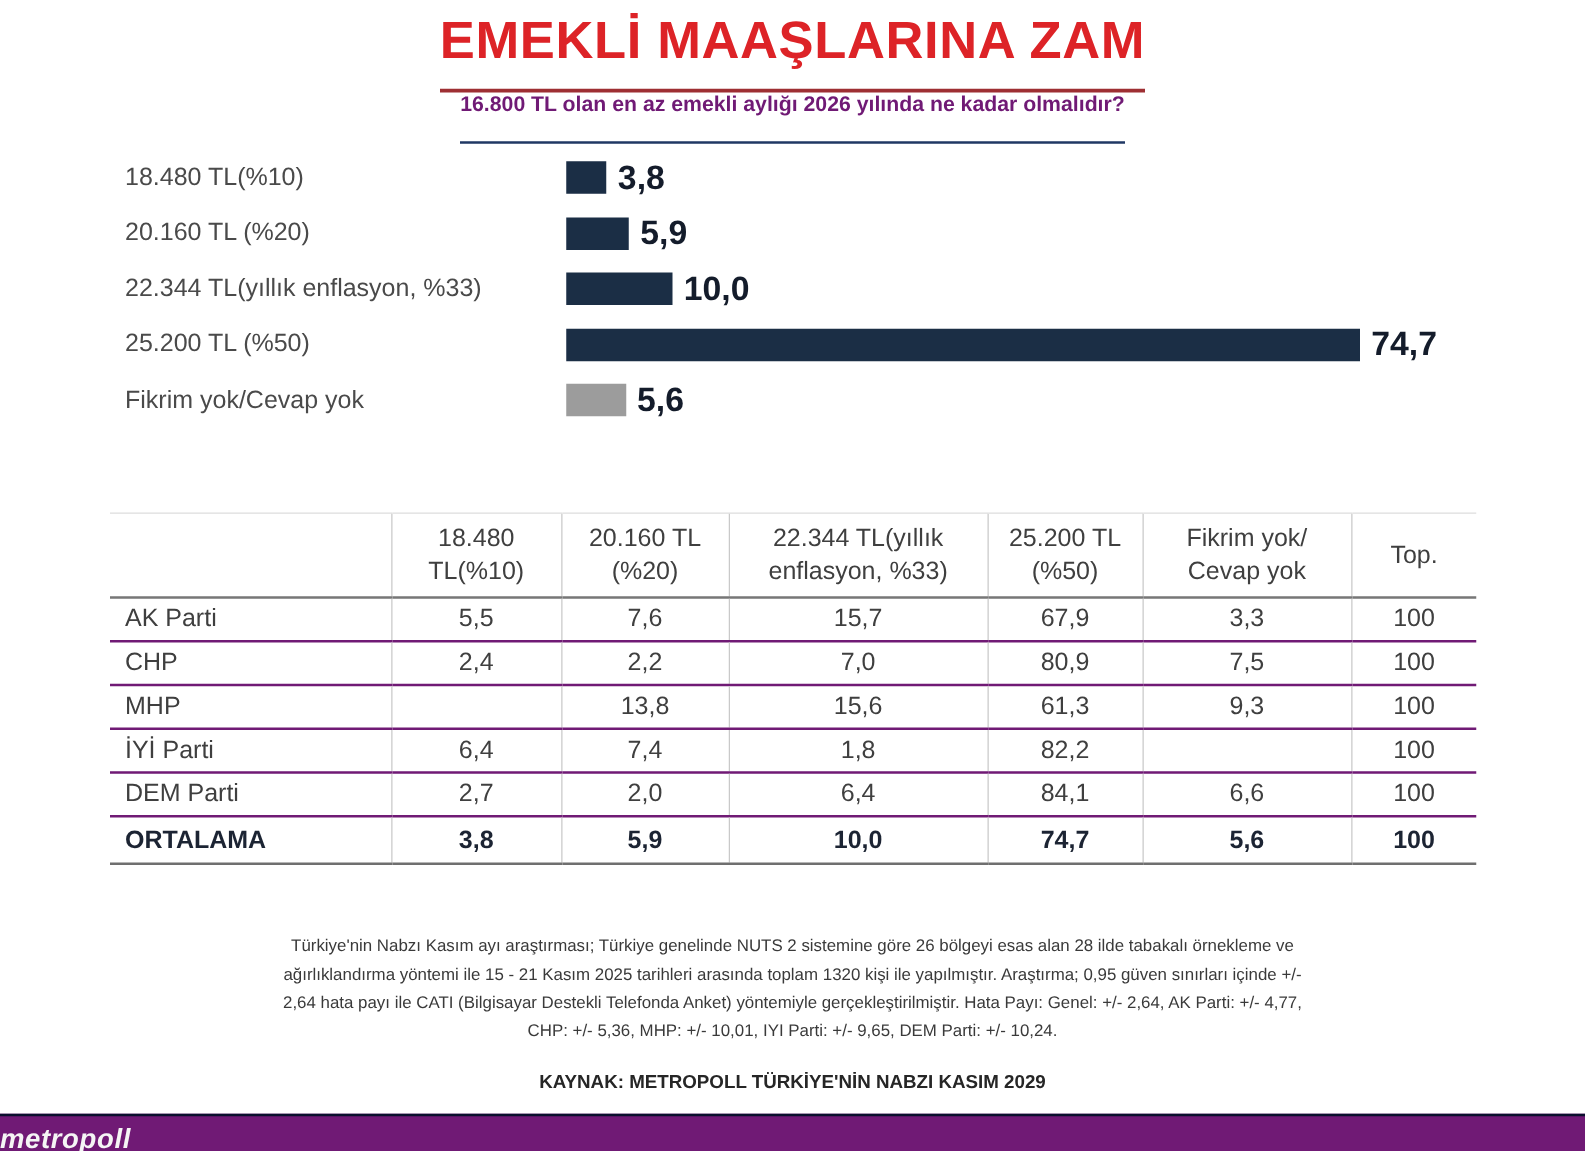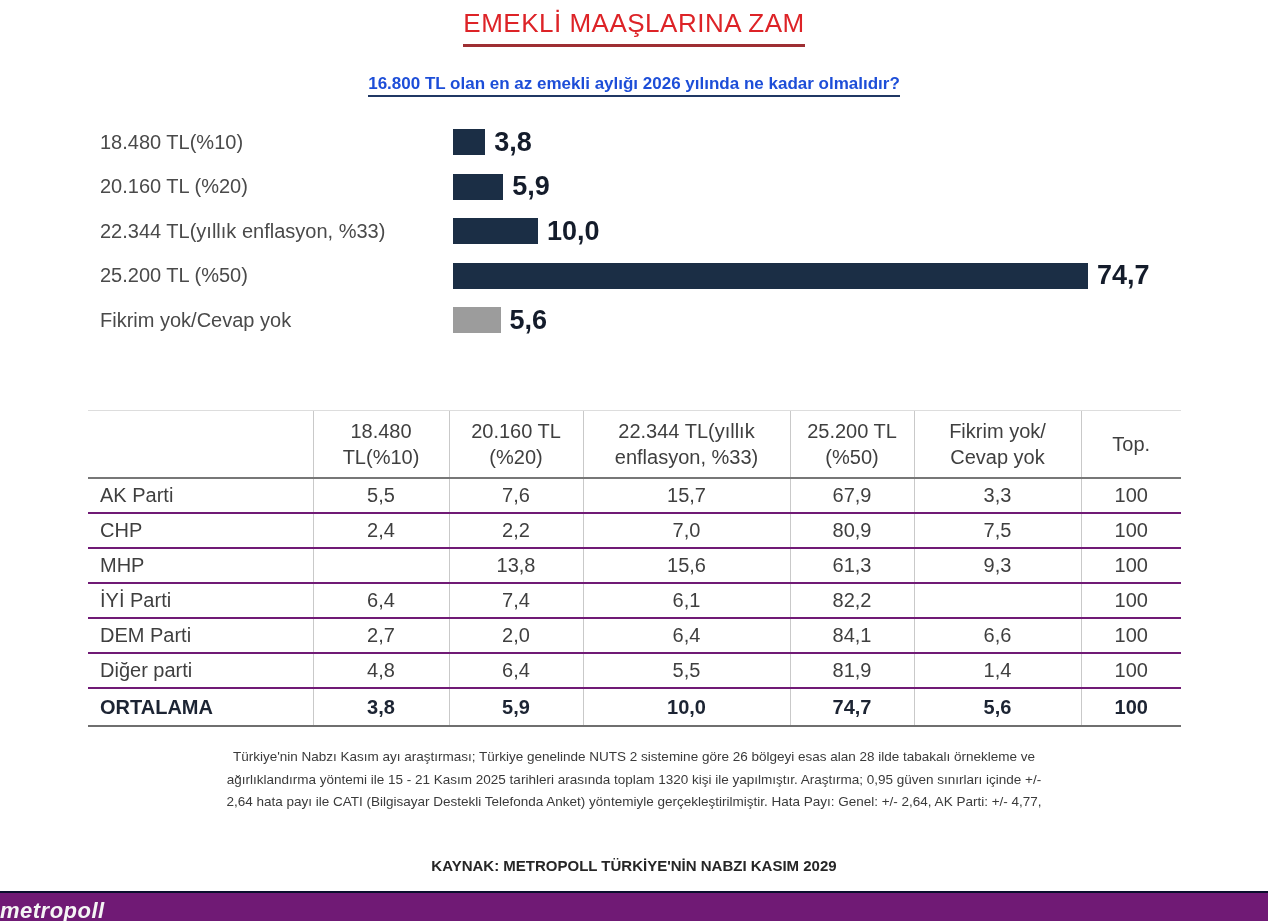--- a/index.html
+++ b/index.html
@@ -3,28 +3,28 @@
 <meta charset="utf-8">
 <style>
   html,body { margin:0; padding:0; background:#ffffff; }
   .page {
     position:relative; width:1268px; height:921px; overflow:hidden;
     background:#ffffff; font-family:"Liberation Sans", sans-serif;
   }
   
   .title-wrap { position:absolute; top:8px; left:0; width:100%; text-align:center; }
   .title-wrap h1 {
-    display:inline-block; margin:0; font-size:26px; font-weight:normal; letter-spacing:0.5px;
-    color:#dd2327; border-bottom:3px solid #9e2f33; padding-bottom:5px;
+    display:inline-block; margin:0; font-size:42px; font-weight:bold; letter-spacing:0.5px;
+    color:#dd2327; border-bottom:3px solid #9e2f33; padding-bottom:15px;
   }
   
   .question-wrap { position:absolute; top:74px; left:0; width:100%; text-align:center; }
   .question-wrap h2 {
-    display:inline-block; margin:0; font-size:17px; font-weight:bold; color:#1d4ed8;
-    border-bottom:2px solid #203864; padding-bottom:1px;
+    display:inline-block; margin:0; font-size:17px; font-weight:bold; color:#701a75;
+    border-bottom:2px solid #203864; padding-bottom:19px;
   }
   
   .chart { position:absolute; top:120px; left:100px; width:1140px; }
   .chart-row { display:flex; align-items:center; height:44.5px; }
   .chart-label { flex:0 0 353px; font-size:20px; color:#4a4a4a; white-space:nowrap; }
   .chart-bar { height:26px; }
   .chart-value { margin-left:9px; font-size:27px; font-weight:bold; color:#141c2b; }
   
   .table-title-wrap { position:absolute; top:372px; left:0; width:100%; text-align:center; }
   .table-title-wrap h3 {
@@ -158,59 +158,51 @@
           <td>13,8</td>
           <td>15,6</td>
           <td>61,3</td>
           <td>9,3</td>
           <td>100</td>
         </tr>
         <tr>
           <td class="party">İYİ Parti</td>
           <td>6,4</td>
           <td>7,4</td>
-          <td>6,1</td>
+          <td>1,8</td>
           <td>82,2</td>
           <td></td>
           <td>100</td>
         </tr>
         <tr>
           <td class="party">DEM Parti</td>
           <td>2,7</td>
           <td>2,0</td>
           <td>6,4</td>
           <td>84,1</td>
           <td>6,6</td>
-          <td>100</td>
-        </tr>
-        <tr>
-          <td class="party">Diğer parti</td>
-          <td>4,8</td>
-          <td>6,4</td>
-          <td>5,5</td>
-          <td>81,9</td>
-          <td>1,4</td>
           <td>100</td>
         </tr>
         <tr class="bold-row">
           <td class="party">ORTALAMA</td>
           <td>3,8</td>
           <td>5,9</td>
           <td>10,0</td>
           <td>74,7</td>
           <td>5,6</td>
           <td>100</td>
         </tr>
       </tbody>
   </table>
 
   <div class="footnote">
       <p>Türkiye'nin Nabzı Kasım ayı araştırması; Türkiye genelinde NUTS 2 sistemine göre 26 bölgeyi esas alan 28 ilde tabakalı örnekleme ve</p>
       <p>ağırlıklandırma yöntemi ile 15 - 21 Kasım 2025 tarihleri arasında toplam 1320 kişi ile yapılmıştır. Araştırma; 0,95 güven sınırları içinde +/-</p>
       <p>2,64 hata payı ile CATI (Bilgisayar Destekli Telefonda Anket) yöntemiyle gerçekleştirilmiştir. Hata Payı: Genel: +/- 2,64, AK Parti: +/- 4,77,</p>
+      <p>CHP: +/- 5,36, MHP: +/- 10,01, IYI Parti: +/- 9,65, DEM Parti: +/- 10,24.</p>
     </div>
 
   <div class="source">KAYNAK: METROPOLL TÜRKİYE'NİN NABZI KASIM 2029</div>
 
   <div class="footer">
     <span>metropoll</span>
   </div>
 
 </div>
 

